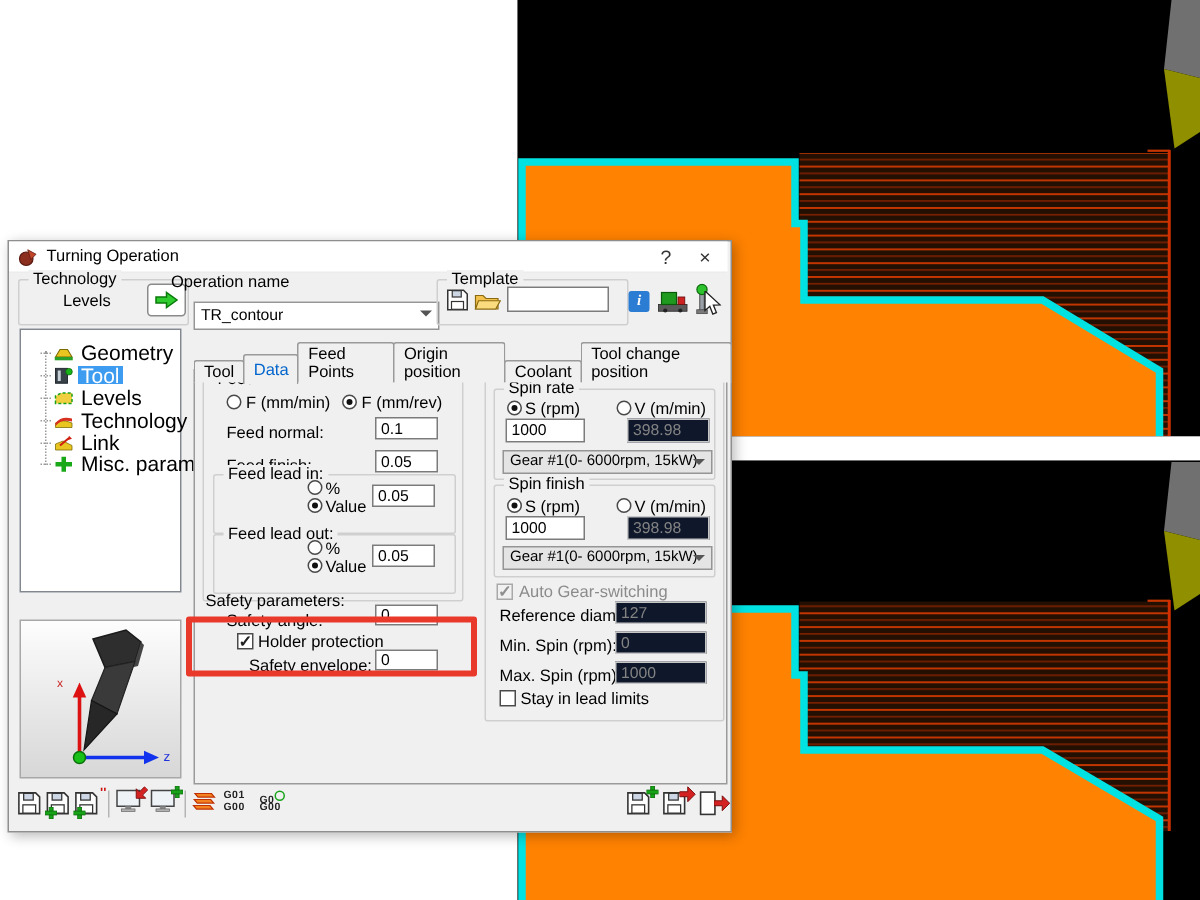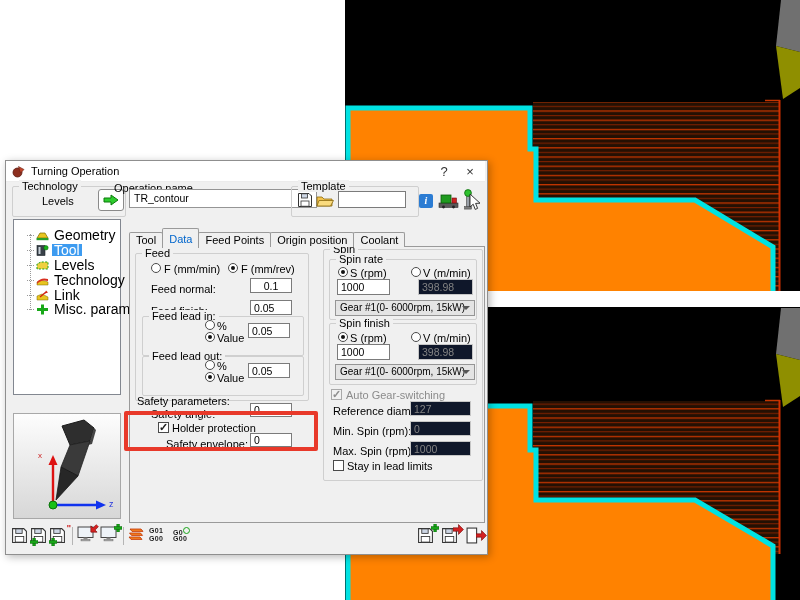--- a/index.html
+++ b/index.html
@@ -138,21 +138,21 @@
     <span class="lbl">Technology</span>
   </div>
   <span class="t" style="left:36px;top:34px">Levels</span>
   <div class="btn3d" style="left:92px;top:28px;width:24px;height:20px">
     <svg width="16" height="12" viewBox="0 0 16 12">
       <polygon points="1,4 8,4 8,1 15,6 8,11 8,8 1,8" fill="#2ecc2e" stroke="#0a7a0a" stroke-width="1"></polygon>
     </svg>
   </div>
 
   <span class="t" style="left:108px;top:21px">Operation name</span>
-  <div class="combo white" style="left:123px;top:28px;width:188px;height:19px">
+  <div class="combo white" style="left:123px;top:40px;width:164px;height:19px">
     <span>TR_contour</span>
   </div>
 
   <div class="grp" style="left:285px;top:25px;width:126px;height:29px">
     <span class="lbl">Template</span>
   </div>
   <div class="abs" style="left:291px;top:31px">
     <svg width="16" height="16" viewBox="0 0 16 16">
         <use href="#sym-floppy"></use>
       </svg>
@@ -256,33 +256,34 @@
     <span class="t" style="left:24px;top:36px;color:#cc2222;font-size:8px">x</span>
     <span class="t" style="left:95px;top:84px;color:#2233dd;font-size:9px">z</span>
   </div>
 
   <div class="tabs" style="left:123px;top:67px">
     <span class="tab">Tool</span>
     <span class="tab active">Data</span>
     <span class="tab">Feed Points</span>
     <span class="tab">Origin position</span>
     <span class="tab">Coolant</span>
+    <span class="tab">Tool change position</span>
   </div>
 
   <div class="tabpage" style="left:123px;top:85px;width:354px;height:275px"></div>
 
   <div class="grp" style="left:129px;top:92px;width:172px;height:146px">
     <span class="lbl">Feed</span>
   </div>
   <span class="radio" style="left:145px;top:102px"></span>
   <span class="t" style="left:158px;top:102px">F (mm/min)</span>
   <span class="radio sel" style="left:222px;top:102px"></span>
   <span class="t" style="left:235px;top:102px">F (mm/rev)</span>
   <span class="t" style="left:145px;top:122px">Feed normal:</span>
-  <input class="input" style="left: 244px; top: 117px; width: 42px; height: 15px; text-align: center;" readonly="" value="0.1">
+  <input class="input" style="left: 244px; top: 117px; width: 42px; height: 15px;" readonly="" value="0.1">
   <span class="t" style="left:145px;top:144px">Feed finish:</span>
   <input class="input" style="left: 244px; top: 139px; width: 42px; height: 15px;" readonly="" value="0.05">
 
   <div class="grp" style="left:136px;top:155px;width:160px;height:38px">
     <span class="lbl">Feed lead in:</span>
   </div>
   <span class="radio" style="left:199px;top:159px"></span>
   <span class="t" style="left:211px;top:159px">%</span>
   <span class="radio sel" style="left:199px;top:171px"></span>
   <span class="t" style="left:211px;top:171px">Value</span>

